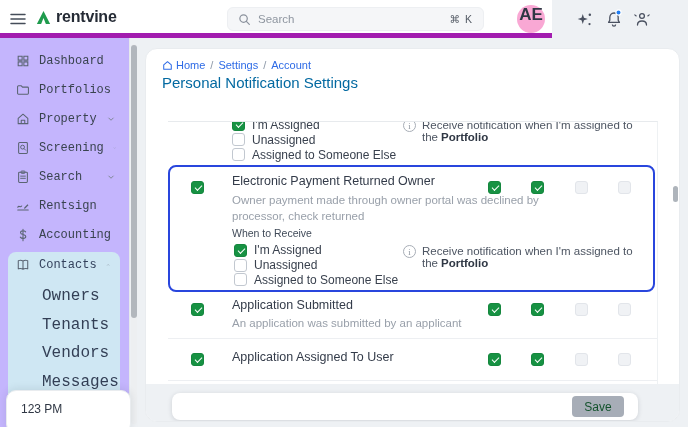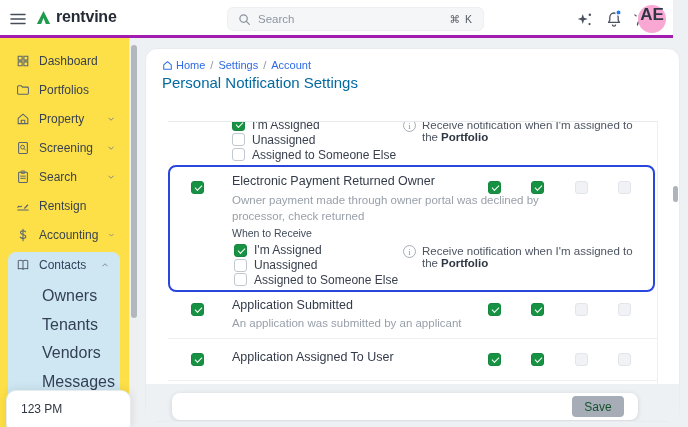--- a/index.html
+++ b/index.html
@@ -1,37 +1,37 @@
 <!DOCTYPE html>
 <html><head>
 <meta charset="utf-8">
 <style>
   * { margin:0; padding:0; box-sizing:border-box; }
   html,body { width:688px; height:427px; overflow:hidden; background:#eef1f4;
     font-family:"Liberation Sans", sans-serif; color:#39414e; }
   .abs { position:absolute; }
 
   
-  #topbar { position:absolute; left:0; top:0; width:673px; height:38px; background:#fff;
-    border-bottom:3px solid #a21caf; z-index:30; }
+  #topbar { position:absolute; left:0; top:0; width:552px; height:38px; background:#fff;
+    border-bottom:5px solid #a21caf; z-index:30; }
   #hamburger { position:absolute; left:9px; top:10px; width:18px; height:18px; cursor:pointer; color:#454d59; }
   #logo { position:absolute; left:35px; top:8px; display:flex; align-items:center; gap:4px; }
   #logo-text { font-size:16px; font-weight:700; color:#252b35; letter-spacing:-.2px; }
   #searchbar { position:absolute; left:227px; top:7px; width:257px; height:24px; background:#f5f6f8;
     border:1px solid #edeff2; border-radius:6px; display:flex; align-items:center; padding:4px 10px; gap:7px; }
   #searchbar .ph { font-size:11.5px; color:#8f96a0; flex:1; }
   #searchbar .kbd { font-size:10.5px; color:#555c66; letter-spacing:1px; }
   .tb-icon { position:absolute; top:10px; width:18px; height:18px; color:#4a5160; cursor:pointer; }
   #avatar { position:absolute; right:7px; top:5px; width:28px; height:28px; border-radius:50%;
     background:#f9a8d4; color:#2f3744; font-size:17px; font-weight:700; display:flex;
     align-items:flex-start; justify-content:center; cursor:pointer; }
 
   
-  #sidebar { position:absolute; left:0; top:38px; width:130px; height:389px; background:#fde047;
-    border-right:1px solid #e5e9ec; z-index:10; }
+  #sidebar { position:absolute; left:0; top:38px; width:130px; height:389px; background:#c4b5fd;
+    border-right:1px solid #e5e9ec; z-index:10;font-family:Liberation Mono, monospace; }
   .nav { padding-top:8px; }
   .nav-item { height:29px; display:flex; align-items:center; padding:0 13px 0 16px; gap:9px;
     font-size:12px; color:#39434f; cursor:pointer; }
   .nav-item svg.ic { width:14px; height:14px; color:#5a6472; flex:0 0 14px; }
   .nav-item .lbl { flex:1; }
   .nav-item svg.chev { width:10px; height:10px; color:#7a838f; }
   #contacts-block { position:absolute; left:8px; top:214px; width:112px; height:175px;
     background:#cfe7f3; border-radius:8px; }
   #contacts-block .nav-item { padding:0 10px 0 8px; height:26px; color:#33415c; }
   .sub-item { height:28.5px; display:flex; align-items:center; padding-left:34px; font-size:16px;

